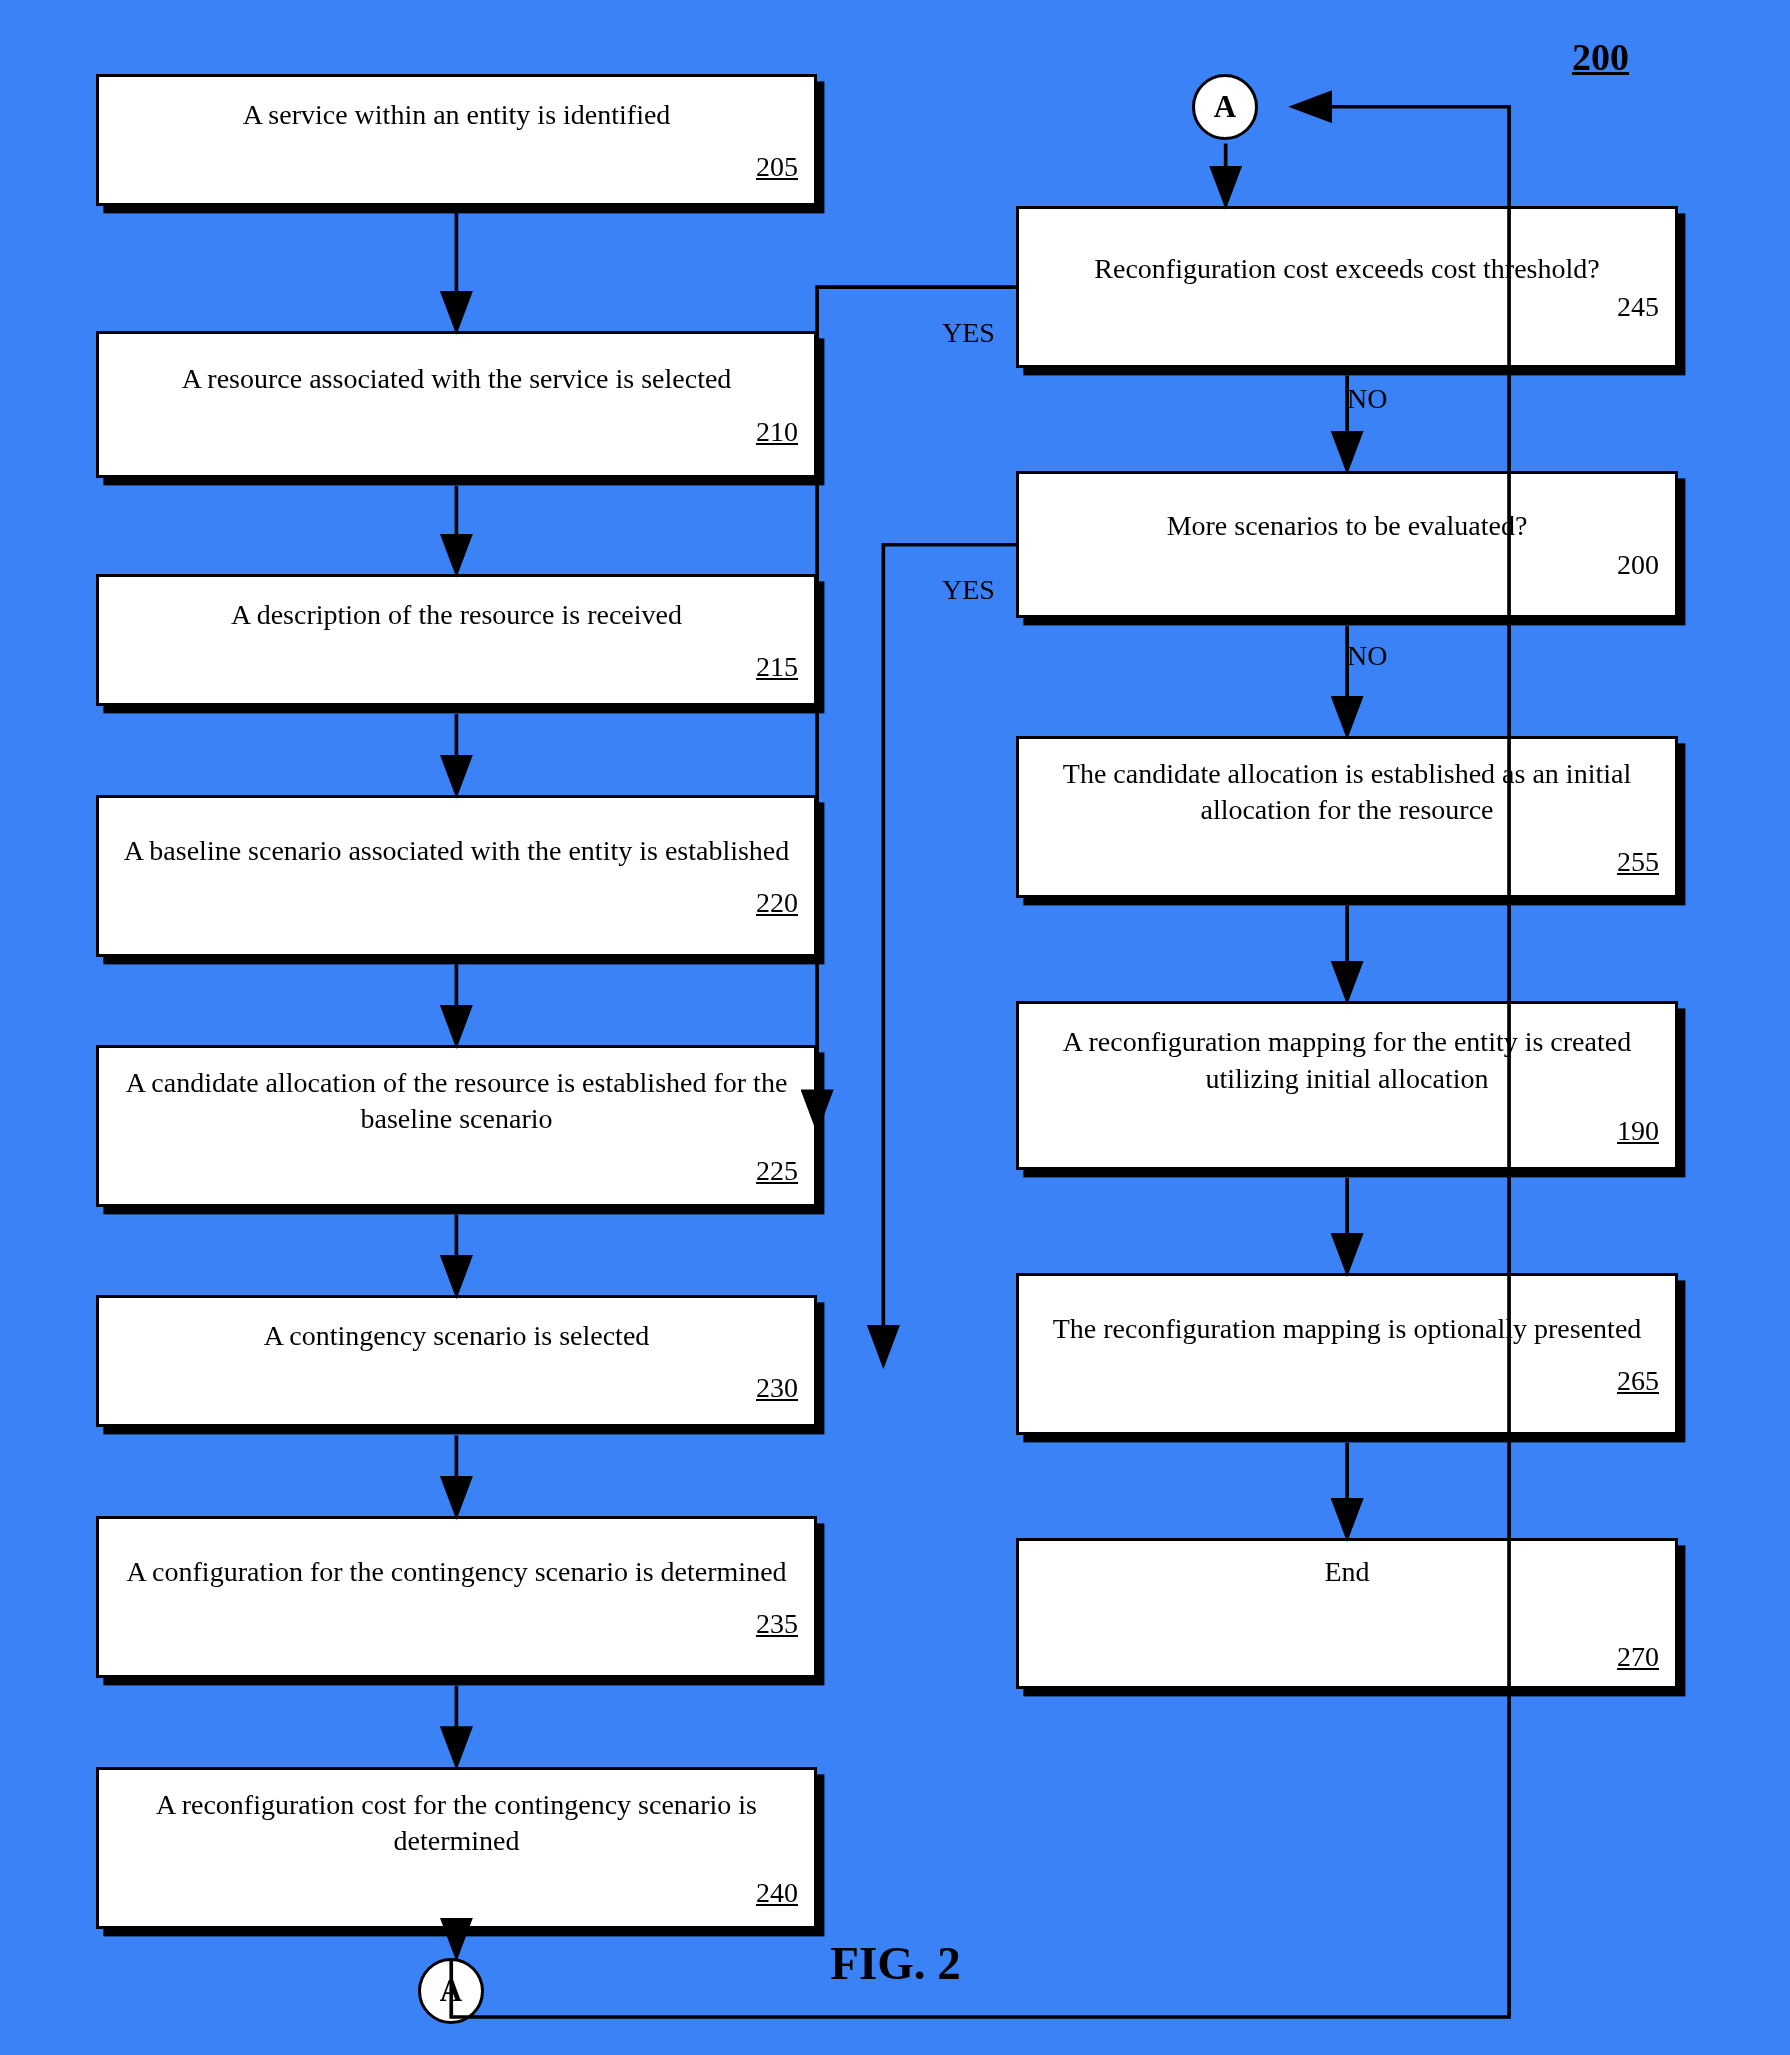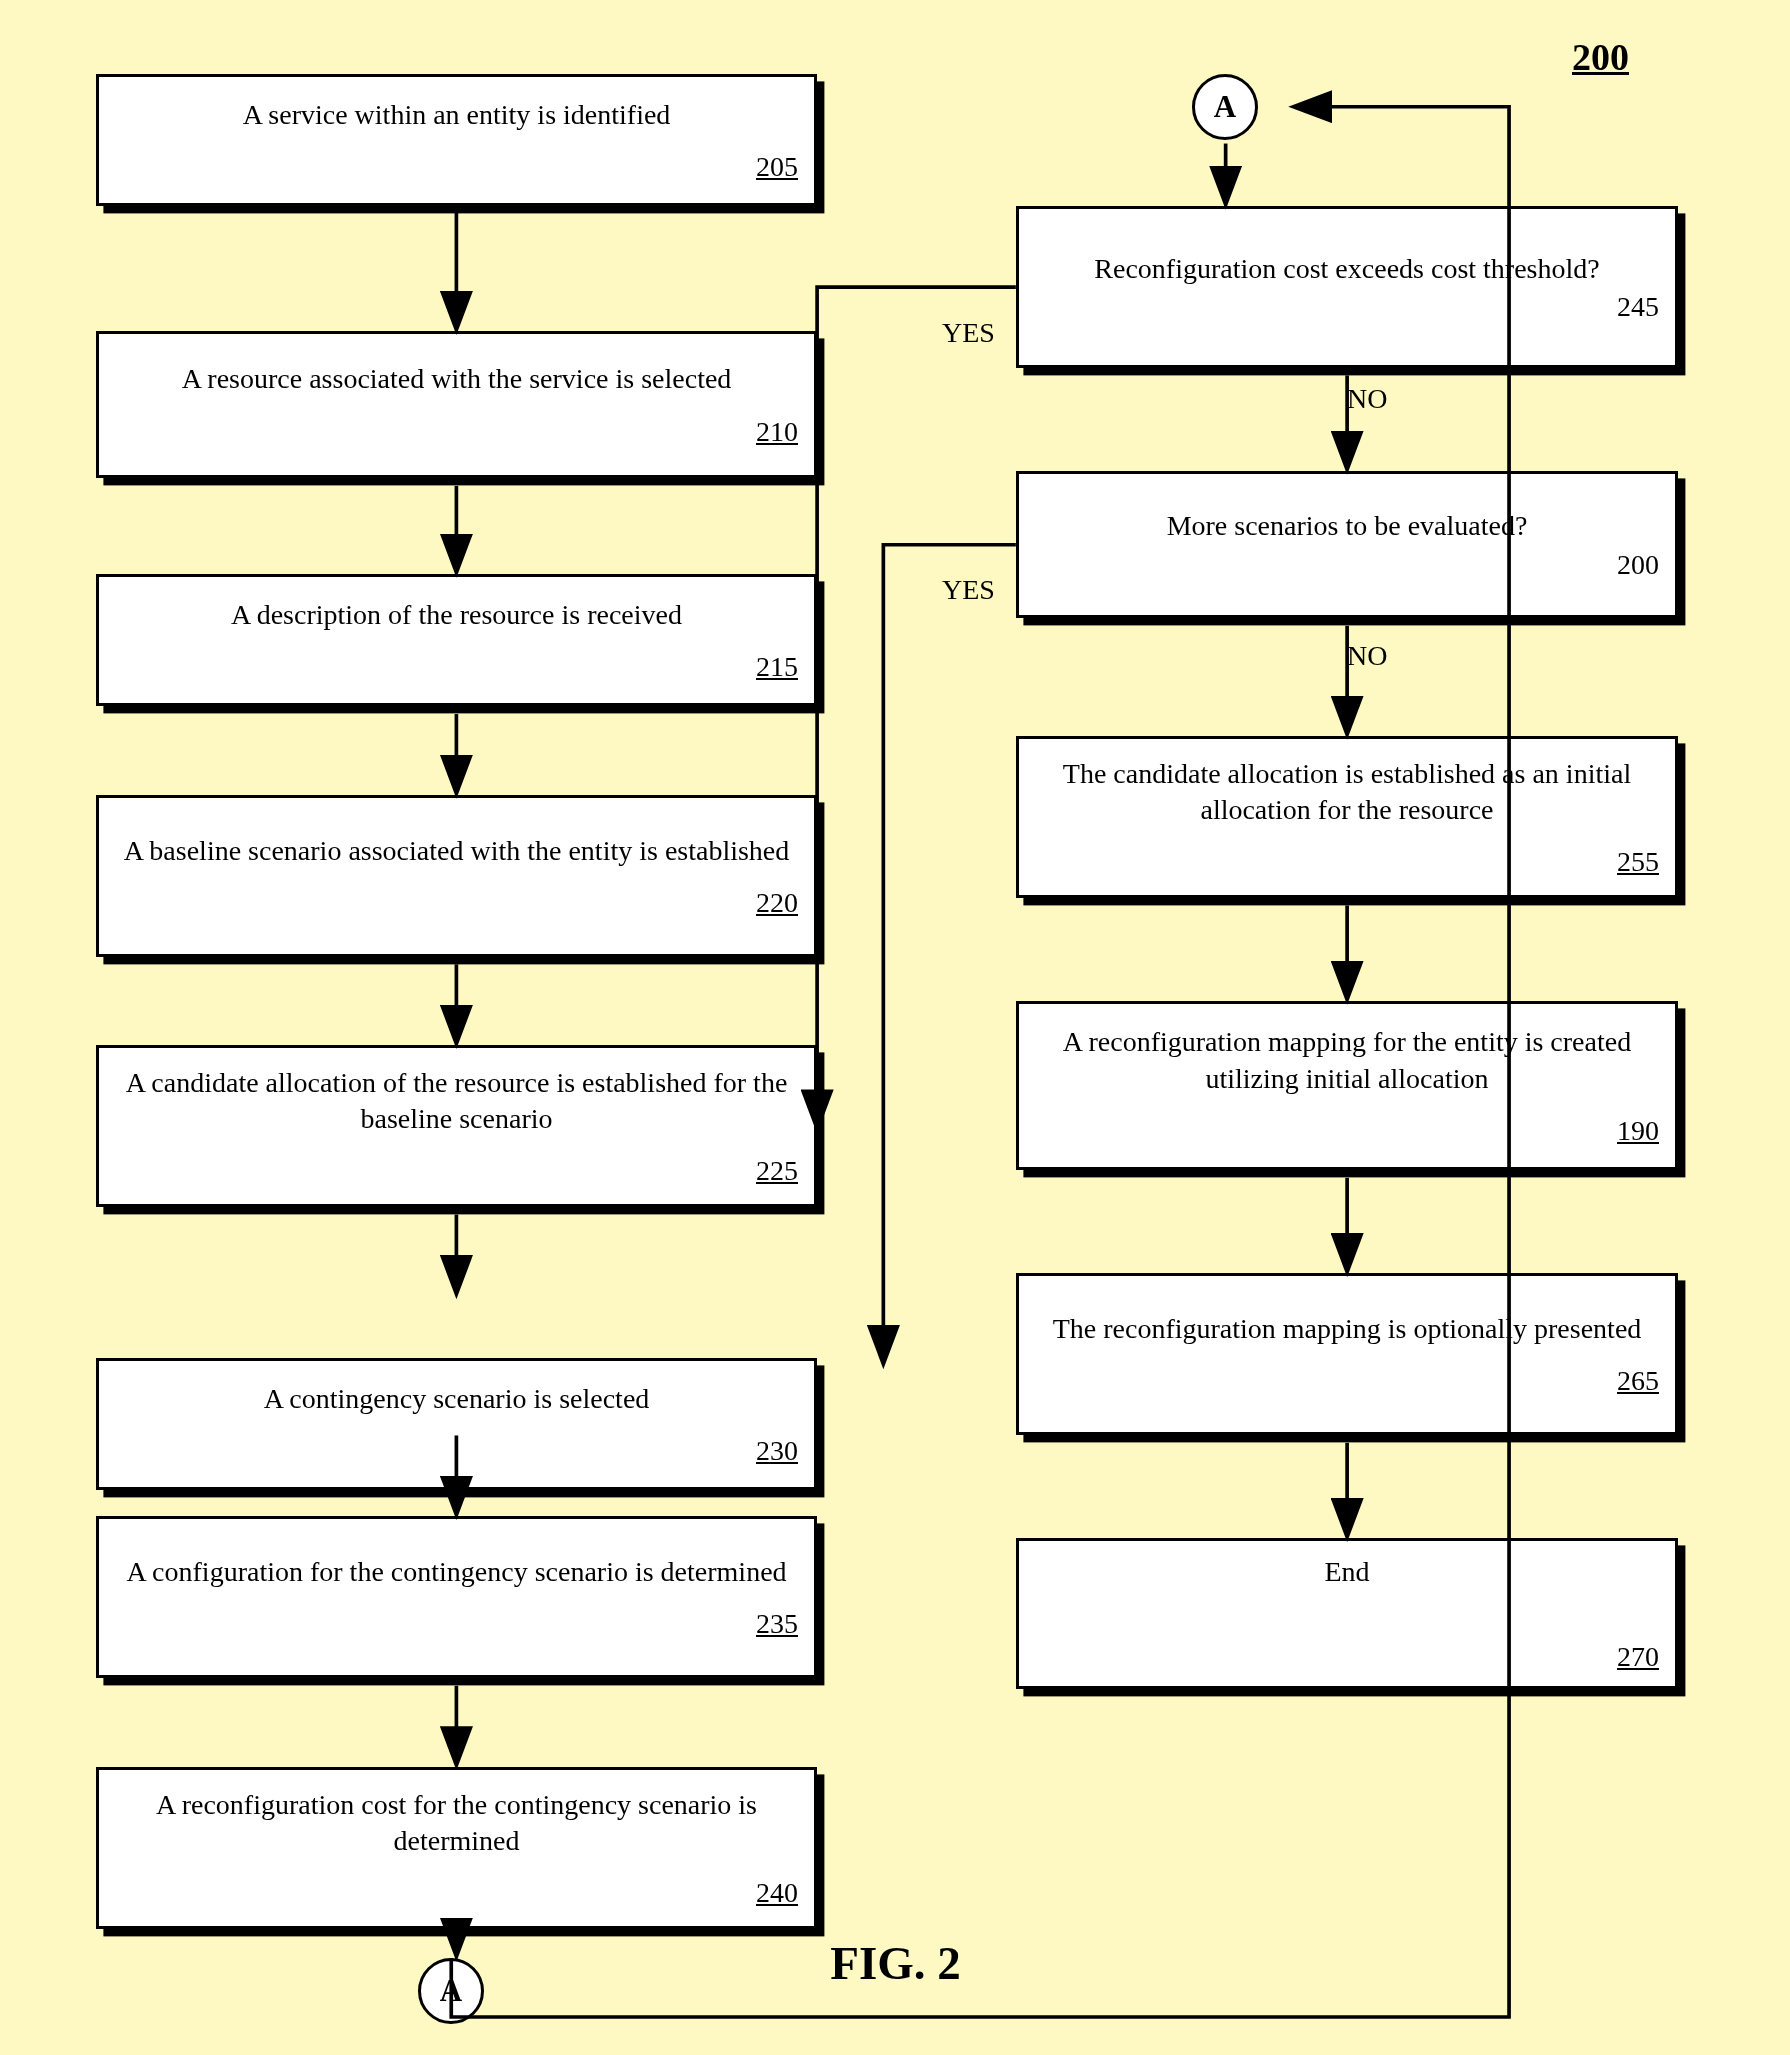--- a/index.html
+++ b/index.html
@@ -9,21 +9,21 @@
       width: 1791px;
       min-height: 2056px;
       position: relative;
       overflow: hidden;
     }
 
     .diagram-container {
       position: relative;
       width: 1791px;
       height: 2056px;
-      background: #fef9c3;
+      background: #3b82f6;
     }
 
     .diagram-title {
       position: absolute;
       top: 35px;
       right: 162px;
       font-size: 38px;
       font-weight: bold;
       text-decoration: underline;
     }
@@ -141,21 +141,21 @@
   <div class="fc-box" style="left:96px; top:795px; width:721px; min-height:162px;">
     <span class="box-text">A baseline scenario associated with the entity is established</span>
     <span class="box-num">220</span>
   </div>
 
   <div class="fc-box" style="left:96px; top:1045px; width:721px; min-height:162px;">
     <span class="box-text">A candidate allocation of the resource is established for the baseline scenario</span>
     <span class="box-num">225</span>
   </div>
 
-  <div class="fc-box" style="left:96px; top:1358px; width:721px; min-height:132px;">
+  <div class="fc-box" style="left:96px; top:1295px; width:721px; min-height:132px;">
     <span class="box-text">A contingency scenario is selected</span>
     <span class="box-num">230</span>
   </div>
 
   <div class="fc-box" style="left:96px; top:1516px; width:721px; min-height:162px;">
     <span class="box-text">A configuration for the contingency scenario is determined</span>
     <span class="box-num">235</span>
   </div>
 
   <div class="fc-box" style="left:96px; top:1767px; width:721px; min-height:162px;">

